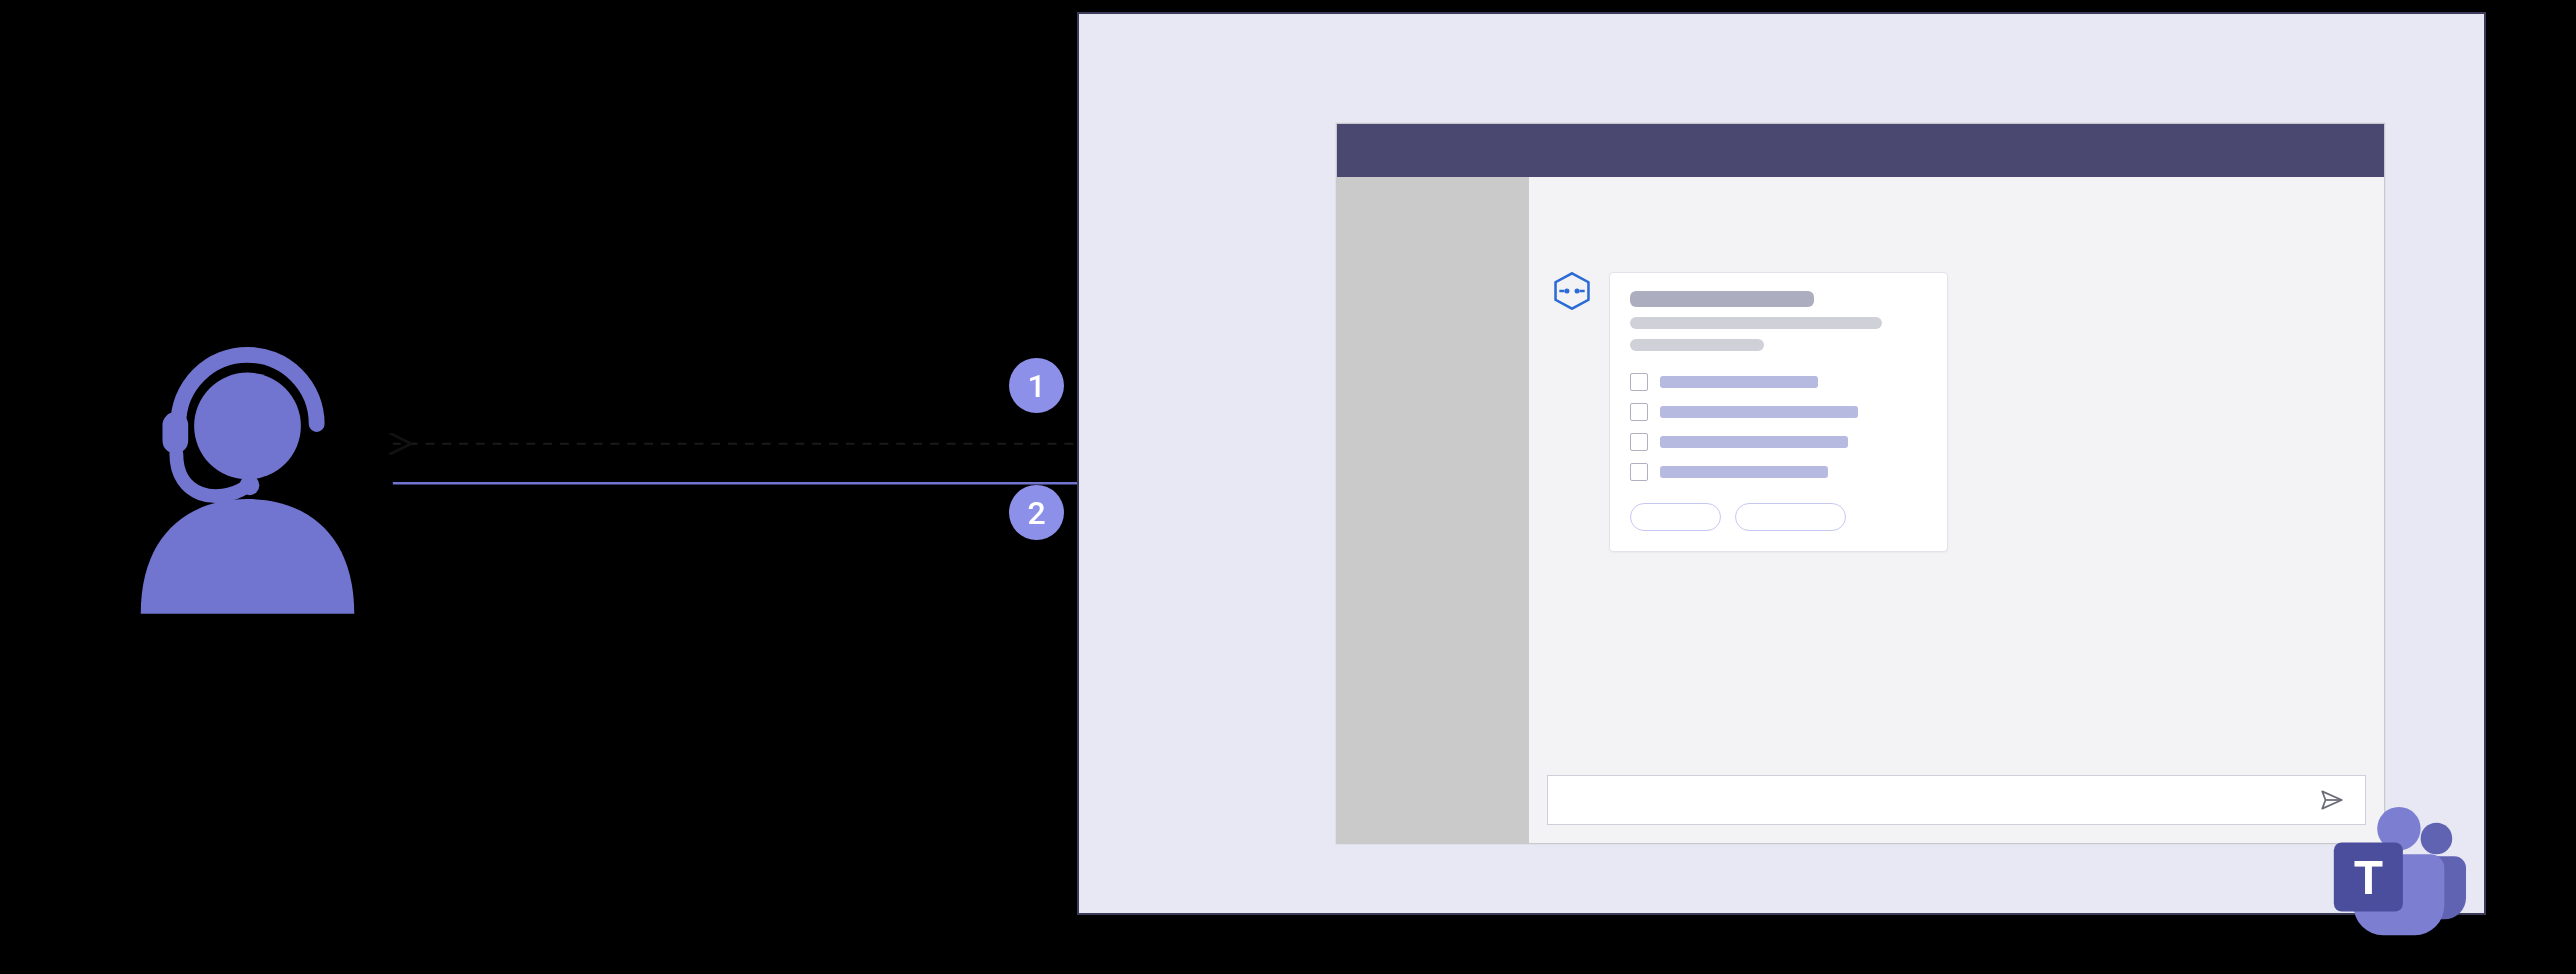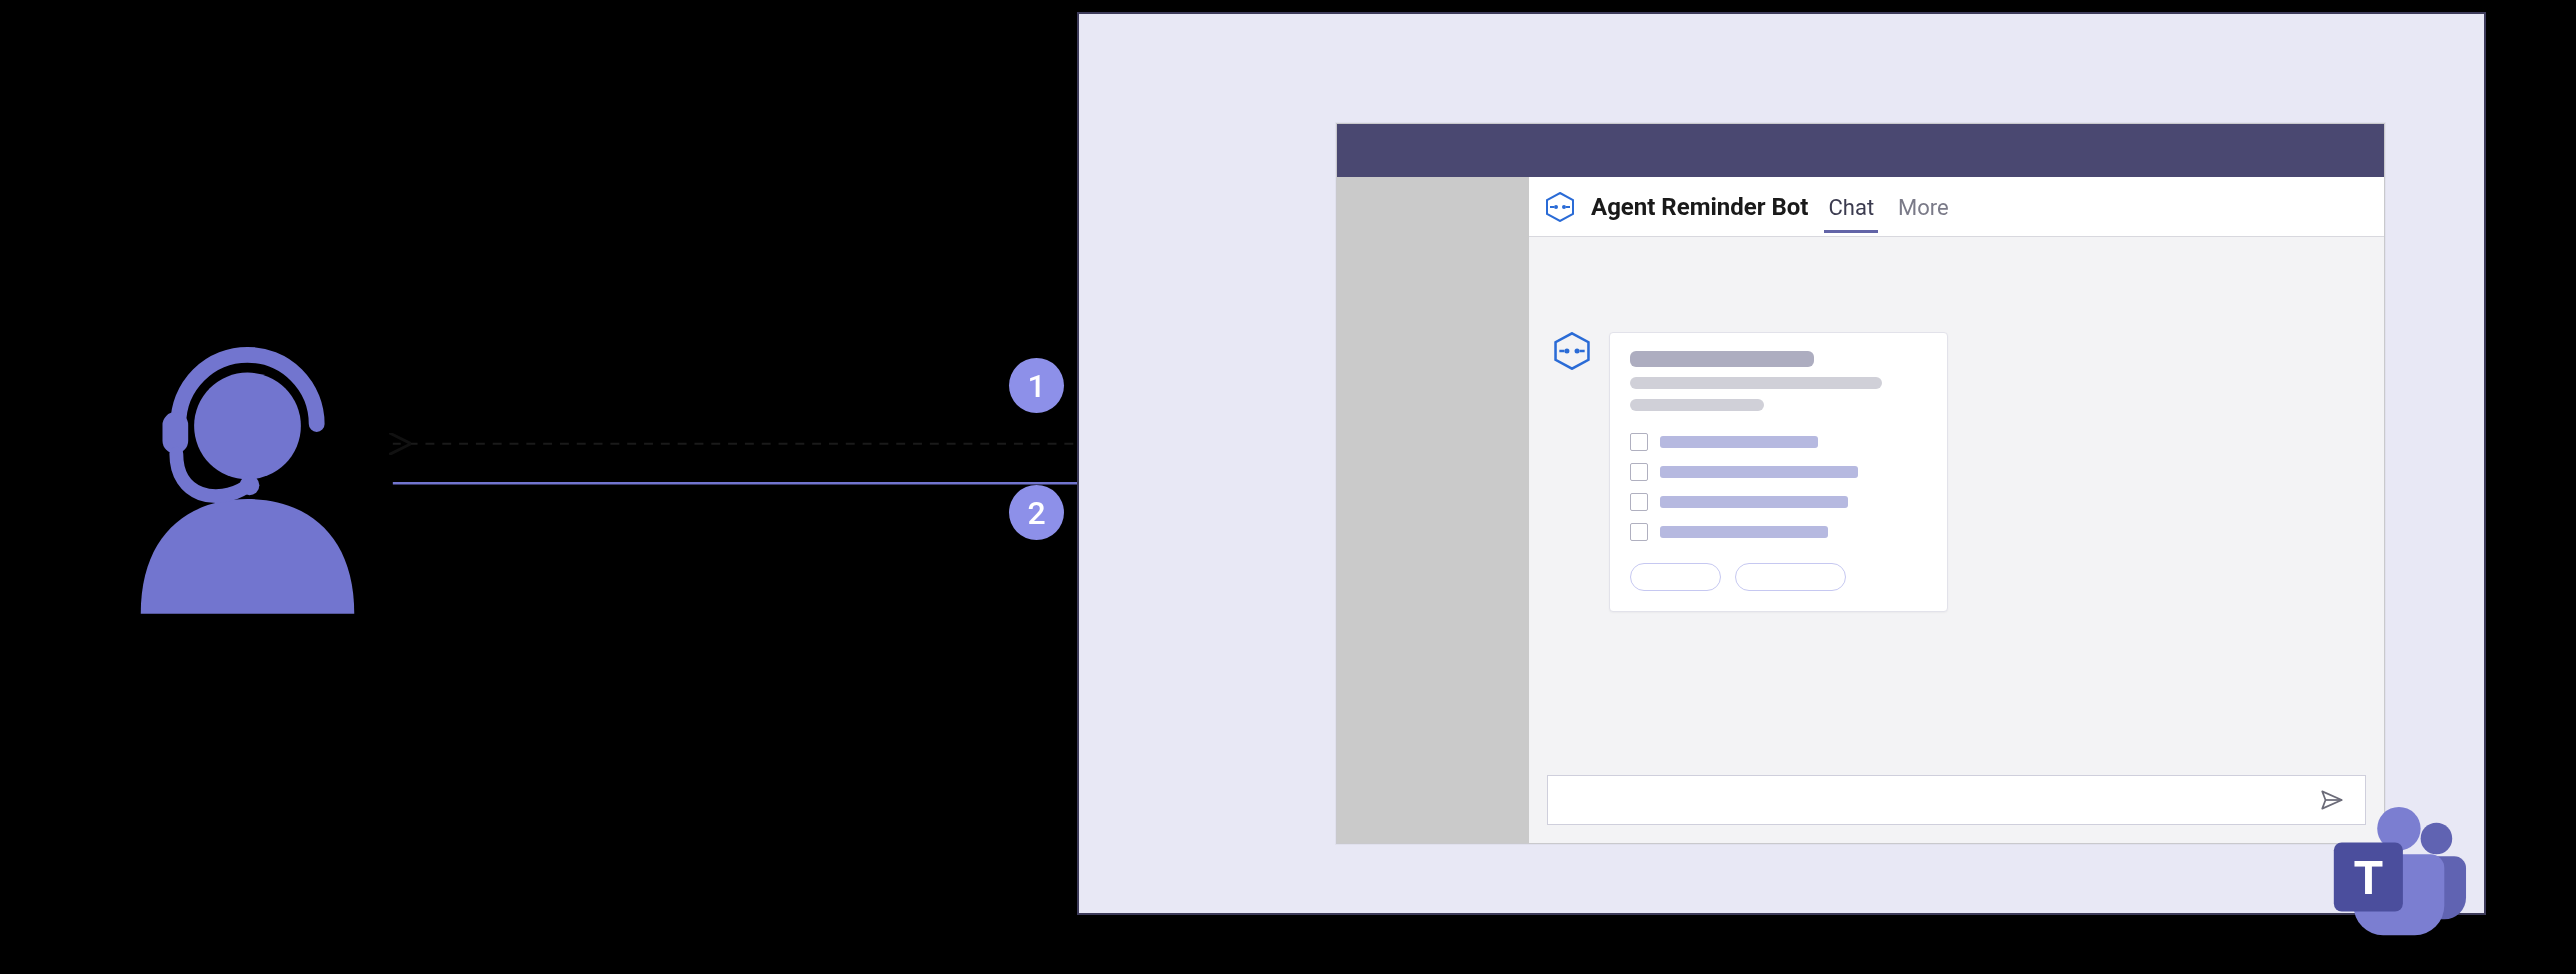--- a/index.html
+++ b/index.html
@@ -279,33 +279,20 @@
 <div class="teams-panel">
 
   <div class="teams-window">
     <div class="tw-header"></div>
 
     <div class="tw-body">
       <div class="tw-sidebar"></div>
 
       <div class="tw-main">
 
-        <div class="tw-tabs">
-          <span class="tw-hex">
-            <svg width="30" height="30" viewBox="0 0 30 30">
-              <polygon points="15,1 28,8 28,22 15,29 2,22 2,8" fill="none" stroke="#2a6bd6" stroke-width="2"></polygon>
-              <circle cx="11" cy="15" r="2" fill="#2a6bd6"></circle>
-              <circle cx="19" cy="15" r="2" fill="#2a6bd6"></circle>
-              <path d="M5 15 L9 15 M21 15 L25 15" stroke="#2a6bd6" stroke-width="2"></path>
-            </svg>
-          </span>
-          <span class="tw-title">Agent Reminder Bot</span>
-          <span class="tw-tab active">Chat</span>
-          <span class="tw-tab">More</span>
-        </div>
 
         <div class="tw-chat">
           <div class="tw-card-row">
             <span class="tw-card-hex">
               <svg width="38" height="38" viewBox="0 0 30 30">
                 <polygon points="15,1 28,8 28,22 15,29 2,22 2,8" fill="none" stroke="#2a6bd6" stroke-width="2"></polygon>
                 <circle cx="11" cy="15" r="2" fill="#2a6bd6"></circle>
                 <circle cx="19" cy="15" r="2" fill="#2a6bd6"></circle>
                 <path d="M5 15 L9 15 M21 15 L25 15" stroke="#2a6bd6" stroke-width="2"></path>
               </svg>

